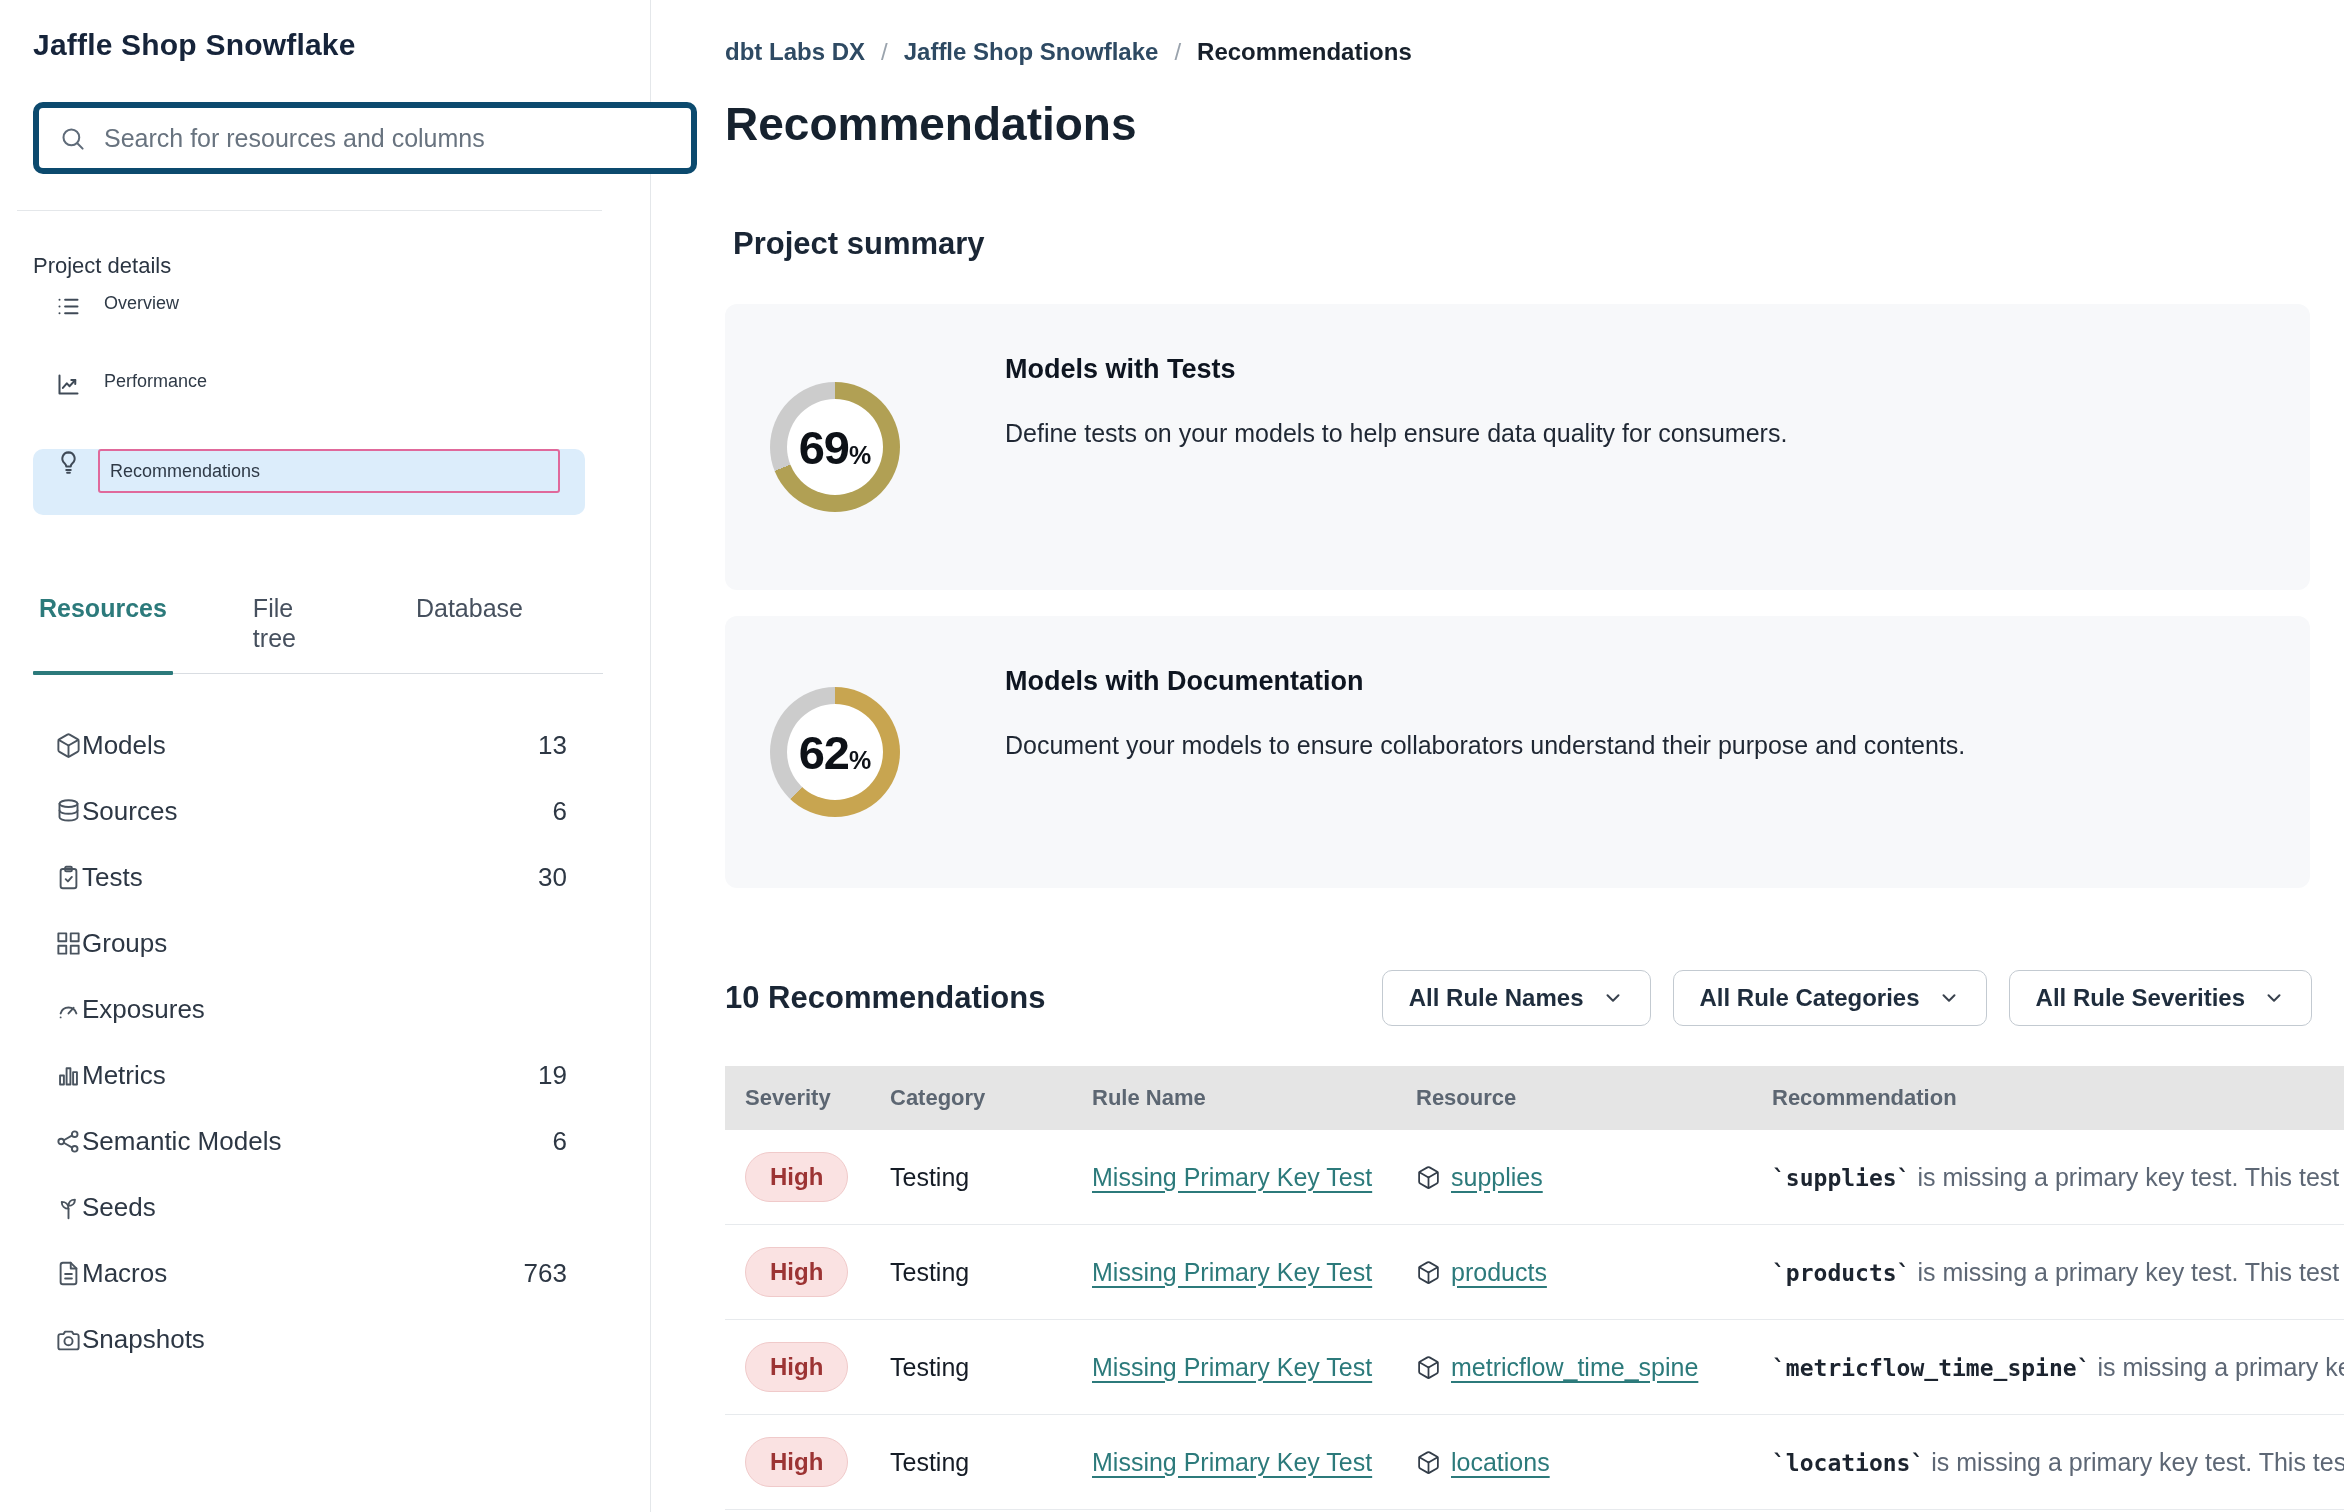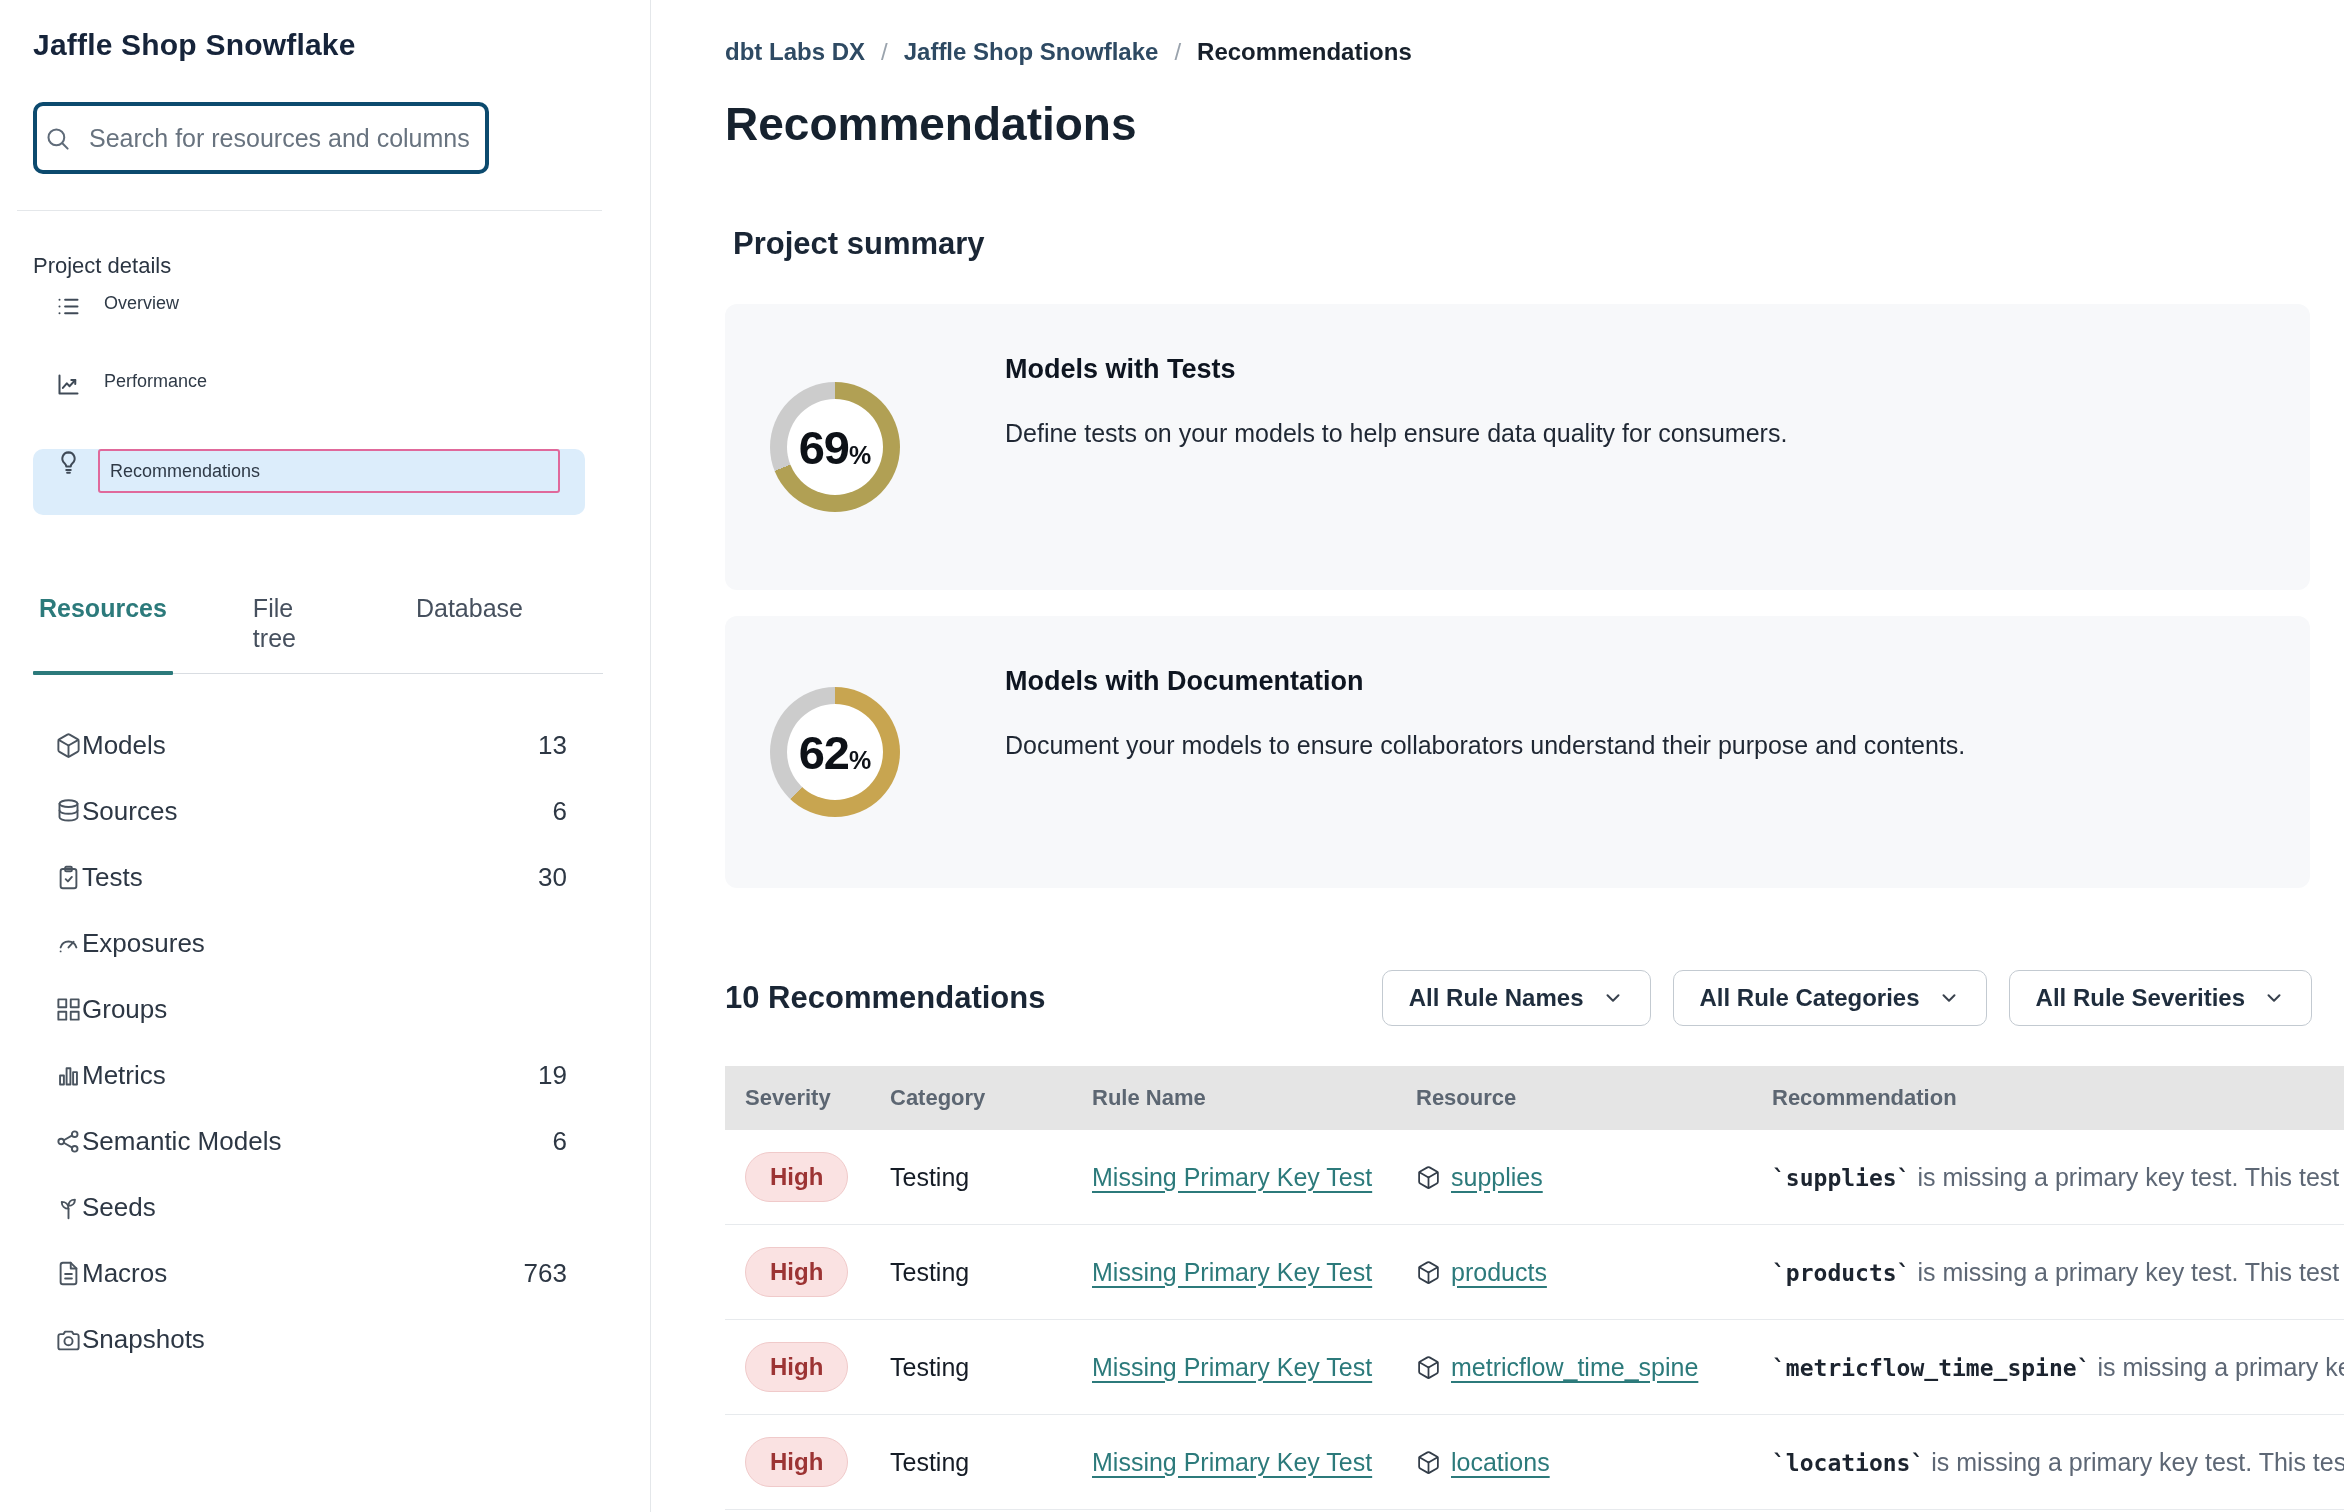--- a/index.html
+++ b/index.html
@@ -9,21 +9,21 @@
     -webkit-font-smoothing:antialiased;
   }
   .app{display:flex;height:100%;}
 
   
   .sidebar{width:651px;min-width:651px;box-sizing:border-box;border-right:1px solid #e4e7ea;padding:26px 0 0 33px;}
   .project-title{font-size:30px;font-weight:700;color:#16243a;margin:0;line-height:38px;letter-spacing:.2px;}
   .seg{display:flex;width:552px;height:58px;background:#f7f8f9;border-radius:10px;margin-top:36px;}
   .seg-item{flex:1;display:flex;align-items:center;justify-content:center;font-size:25px;color:#1d2a39;border-radius:10px;cursor:pointer;font-weight:500;}
   .seg-item.active{background:#dcedfb;}
-  .search{margin-top:38px;width:456px;height:72px;border:4px solid #0c4a6e;border-radius:10px;display:flex;align-items:center;padding:0 7px;box-sizing:border-box;background:#fff;}
+  .search{margin-top:38px;width:664px;height:72px;border:6px solid #0c4a6e;border-radius:10px;display:flex;align-items:center;padding:0 20px;box-sizing:border-box;background:#fff;}
   .search svg{color:#5f6b79;flex:none;}
   .search input{border:none;outline:none;font-size:25px;color:#2b3542;margin-left:16px;flex:1;font-family:inherit;background:transparent;}
   .search input::placeholder{color:#68737f;}
   .side-hr{width:585px;border-bottom:1px solid #e4e7ea;margin-top:36px;margin-left:-16px;}
   .section-label{margin-top:42px;font-size:22px;color:#2b3542;line-height:26px;}
   .side-nav{margin-top:14px;}
   .nav-item{display:flex;height:64px;margin-top:14px;padding-left:22px;width:552px;box-sizing:border-box;border-radius:10px;color:#2f3a47;font-size:18px;cursor:pointer;}
   .nav-item svg{color:#3f4a57;flex:none;}
   .nav-item .lbl{margin-left:22px;}
   .nav-item.active{background:#dcedfb;height:66px;}
@@ -226,30 +226,30 @@
       </li>
       <li class="res-item">
         <svg width="27" height="27" viewBox="0 0 24 24" fill="none" stroke="currentColor" stroke-width="1.7" stroke-linecap="round" stroke-linejoin="round">
             <use href="#i-clipcheck"></use>
           </svg>
         <span class="lbl">Tests</span>
         <span class="count">30</span>
       </li>
       <li class="res-item">
         <svg width="27" height="27" viewBox="0 0 24 24" fill="none" stroke="currentColor" stroke-width="1.7" stroke-linecap="round" stroke-linejoin="round">
+            <use href="#i-grid"></use>
+          </svg>
+        <span class="lbl">Groups</span>
+        <span class="count"></span>
+      </li>
+      <li class="res-item">
+        <svg width="27" height="27" viewBox="0 0 24 24" fill="none" stroke="currentColor" stroke-width="1.7" stroke-linecap="round" stroke-linejoin="round">
             <use href="#i-gauge"></use>
           </svg>
         <span class="lbl">Exposures</span>
-        <span class="count"></span>
-      </li>
-      <li class="res-item">
-        <svg width="27" height="27" viewBox="0 0 24 24" fill="none" stroke="currentColor" stroke-width="1.7" stroke-linecap="round" stroke-linejoin="round">
-            <use href="#i-grid"></use>
-          </svg>
-        <span class="lbl">Groups</span>
         <span class="count"></span>
       </li>
       <li class="res-item">
         <svg width="27" height="27" viewBox="0 0 24 24" fill="none" stroke="currentColor" stroke-width="1.7" stroke-linecap="round" stroke-linejoin="round">
             <use href="#i-bars"></use>
           </svg>
         <span class="lbl">Metrics</span>
         <span class="count">19</span>
       </li>
       <li class="res-item">

